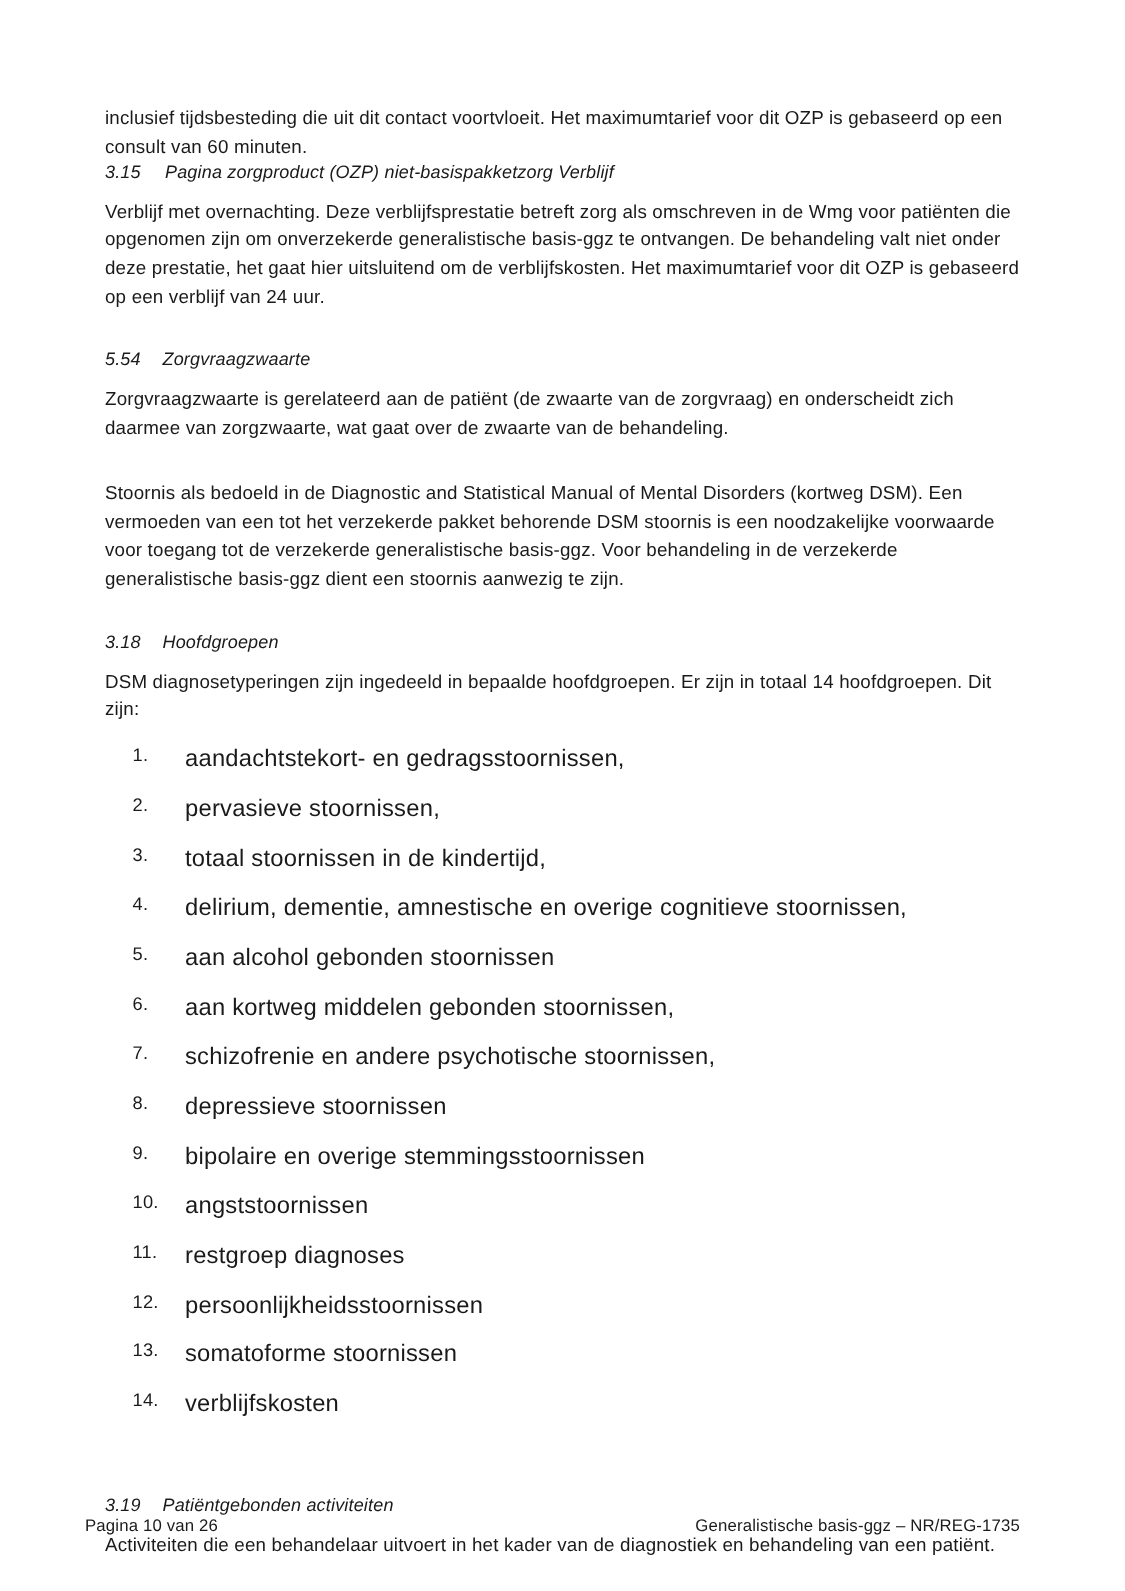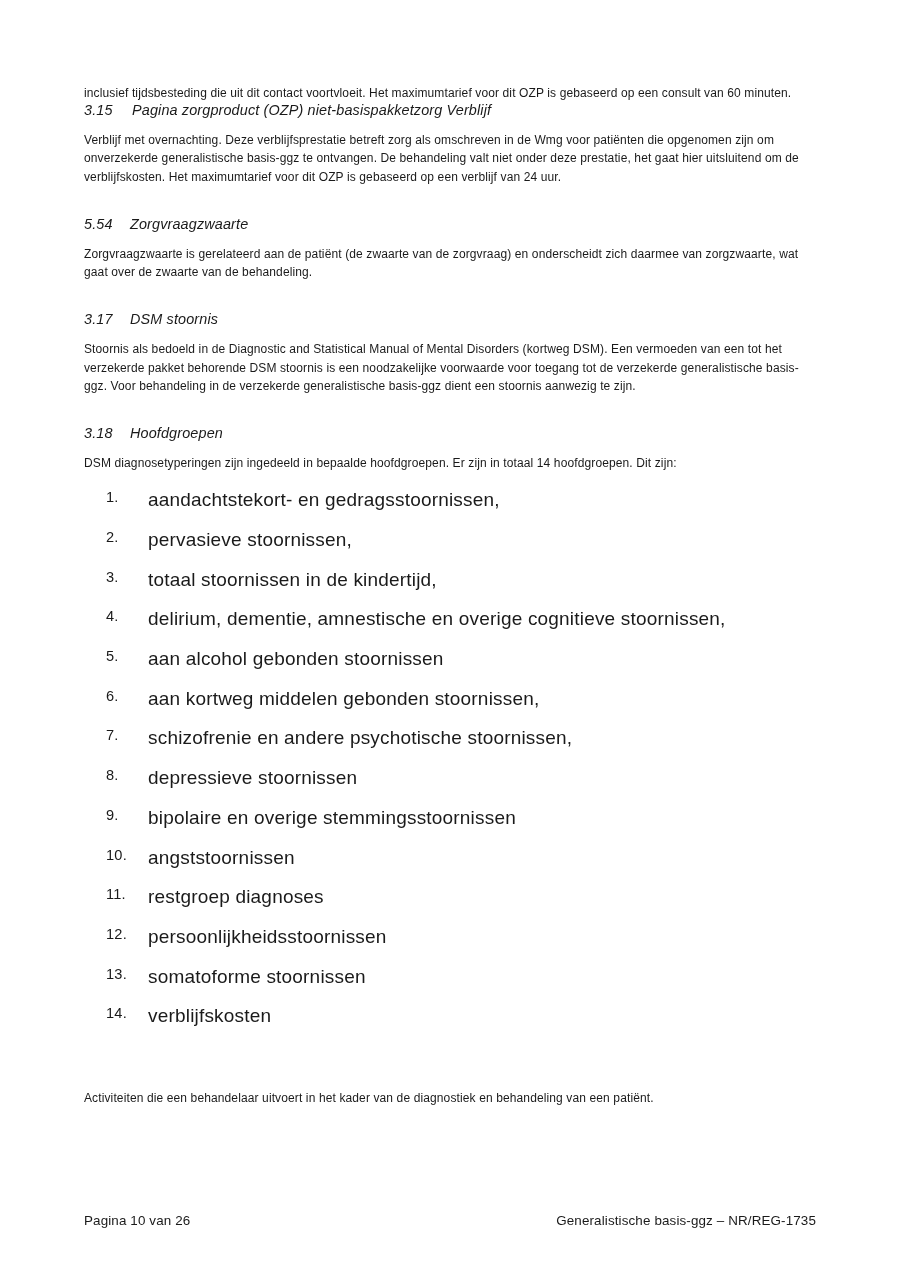--- a/index.html
+++ b/index.html
@@ -21,21 +21,21 @@
     width: 900px;
     height: 1273px;
     box-sizing: border-box;
     padding: 84px 84px 40px 84px;
   }
   .content {
     width: 732px;
   }
   p.body-text {
     margin: 0;
-    font-size: 12px;
+    font-size: 15px;
     line-height: 1.52;
     color: #1a1a1a;
     letter-spacing: 0.01em;
   }
   .intro-para {
     margin-bottom: 34px;
   }
   .section {
     margin-bottom: 30px;
   }
@@ -88,21 +88,21 @@
   }
   
   ol.hoofdgroepen li.two-digit::before {
     left: 22px;
   }
   .spacer-after-list {
     height: 30px;
   }
   .footer {
     position: absolute;
-    left: 84px;
+    left: 68px;
     right: 84px;
     bottom: 45px;
     display: flex;
     justify-content: space-between;
     align-items: baseline;
     font-size: 13.4px;
     color: #1a1a1a;
     letter-spacing: 0.01em;
   }
 </style>
@@ -124,24 +124,20 @@
 
     <div class="section sec-316">
       <div class="section-heading">
         <span class="num">5.54</span>
         <span class="title">Zorgvraagzwaarte</span>
       </div>
       <p class="body-text">Zorgvraagzwaarte is gerelateerd aan de patiënt (de zwaarte van de zorgvraag) en onderscheidt zich daarmee van zorgzwaarte, wat gaat over de zwaarte van de behandeling.</p>
     </div>
 
     <div class="section sec-317">
-      <div class="section-heading">
-        <span class="num">3.17</span>
-        <span class="title">DSM stoornis</span>
-      </div>
       <p class="body-text">Stoornis als bedoeld in de Diagnostic and Statistical Manual of Mental Disorders (kortweg DSM). Een vermoeden van een tot het verzekerde pakket behorende DSM stoornis is een noodzakelijke voorwaarde voor toegang tot de verzekerde generalistische basis-ggz. Voor behandeling in de verzekerde generalistische basis-ggz dient een stoornis aanwezig te zijn.</p>
     </div>
 
     <div class="section sec-318">
       <div class="section-heading">
         <span class="num">3.18</span>
         <span class="title">Hoofdgroepen</span>
       </div>
       <p class="body-text">DSM diagnosetyperingen zijn ingedeeld in bepaalde hoofdgroepen. Er zijn in totaal 14 hoofdgroepen. Dit zijn:</p>
       <ol class="hoofdgroepen">
@@ -158,20 +154,24 @@
         <li class="two-digit">restgroep diagnoses</li>
         <li class="two-digit">persoonlijkheidsstoornissen</li>
         <li class="two-digit">somatoforme stoornissen</li>
         <li class="two-digit">verblijfskosten</li>
       </ol>
     </div>
 
     <div class="spacer-after-list"></div>
 
     <div class="section sec-319">
+      <div class="section-heading">
+        <span class="num">3.19</span>
+        <span class="title">Patiëntgebonden activiteiten</span>
+      </div>
       <p class="body-text">Activiteiten die een behandelaar uitvoert in het kader van de diagnostiek en behandeling van een patiënt.</p>
     </div>
 
   </div>
 
   <div class="footer">
     <span>Pagina 10 van 26</span>
     <span>Generalistische basis-ggz – NR/REG-1735</span>
   </div>
 </div>

